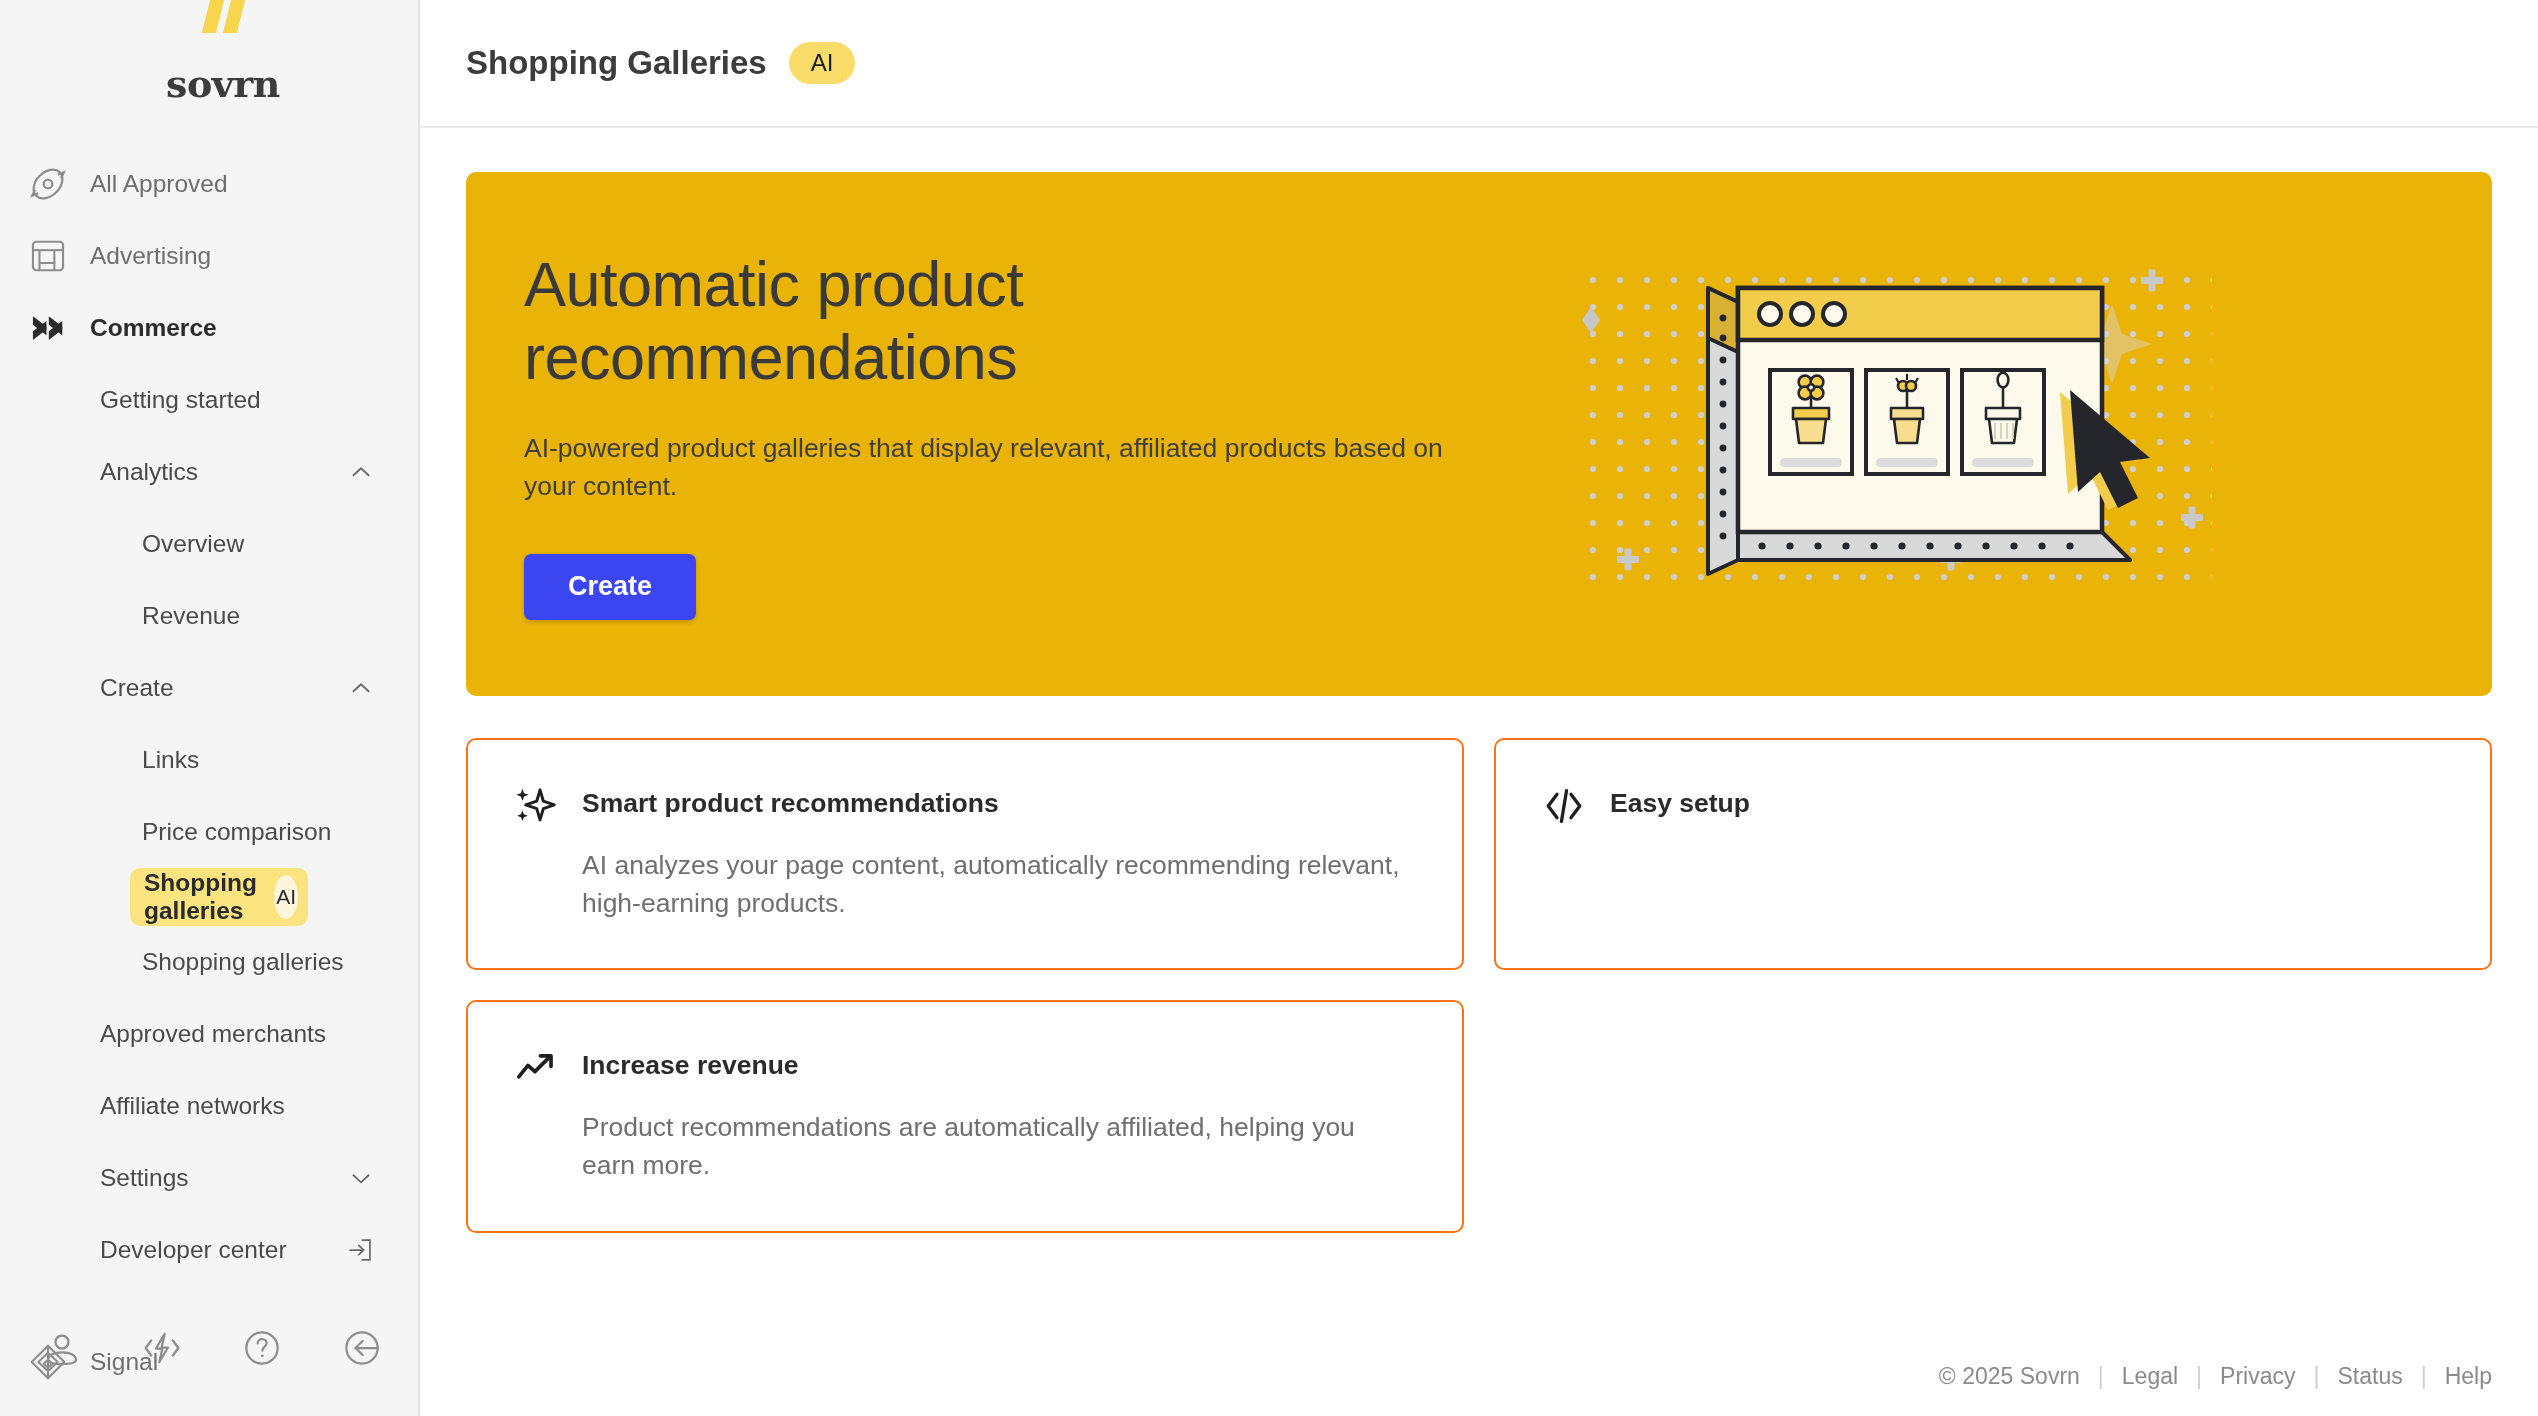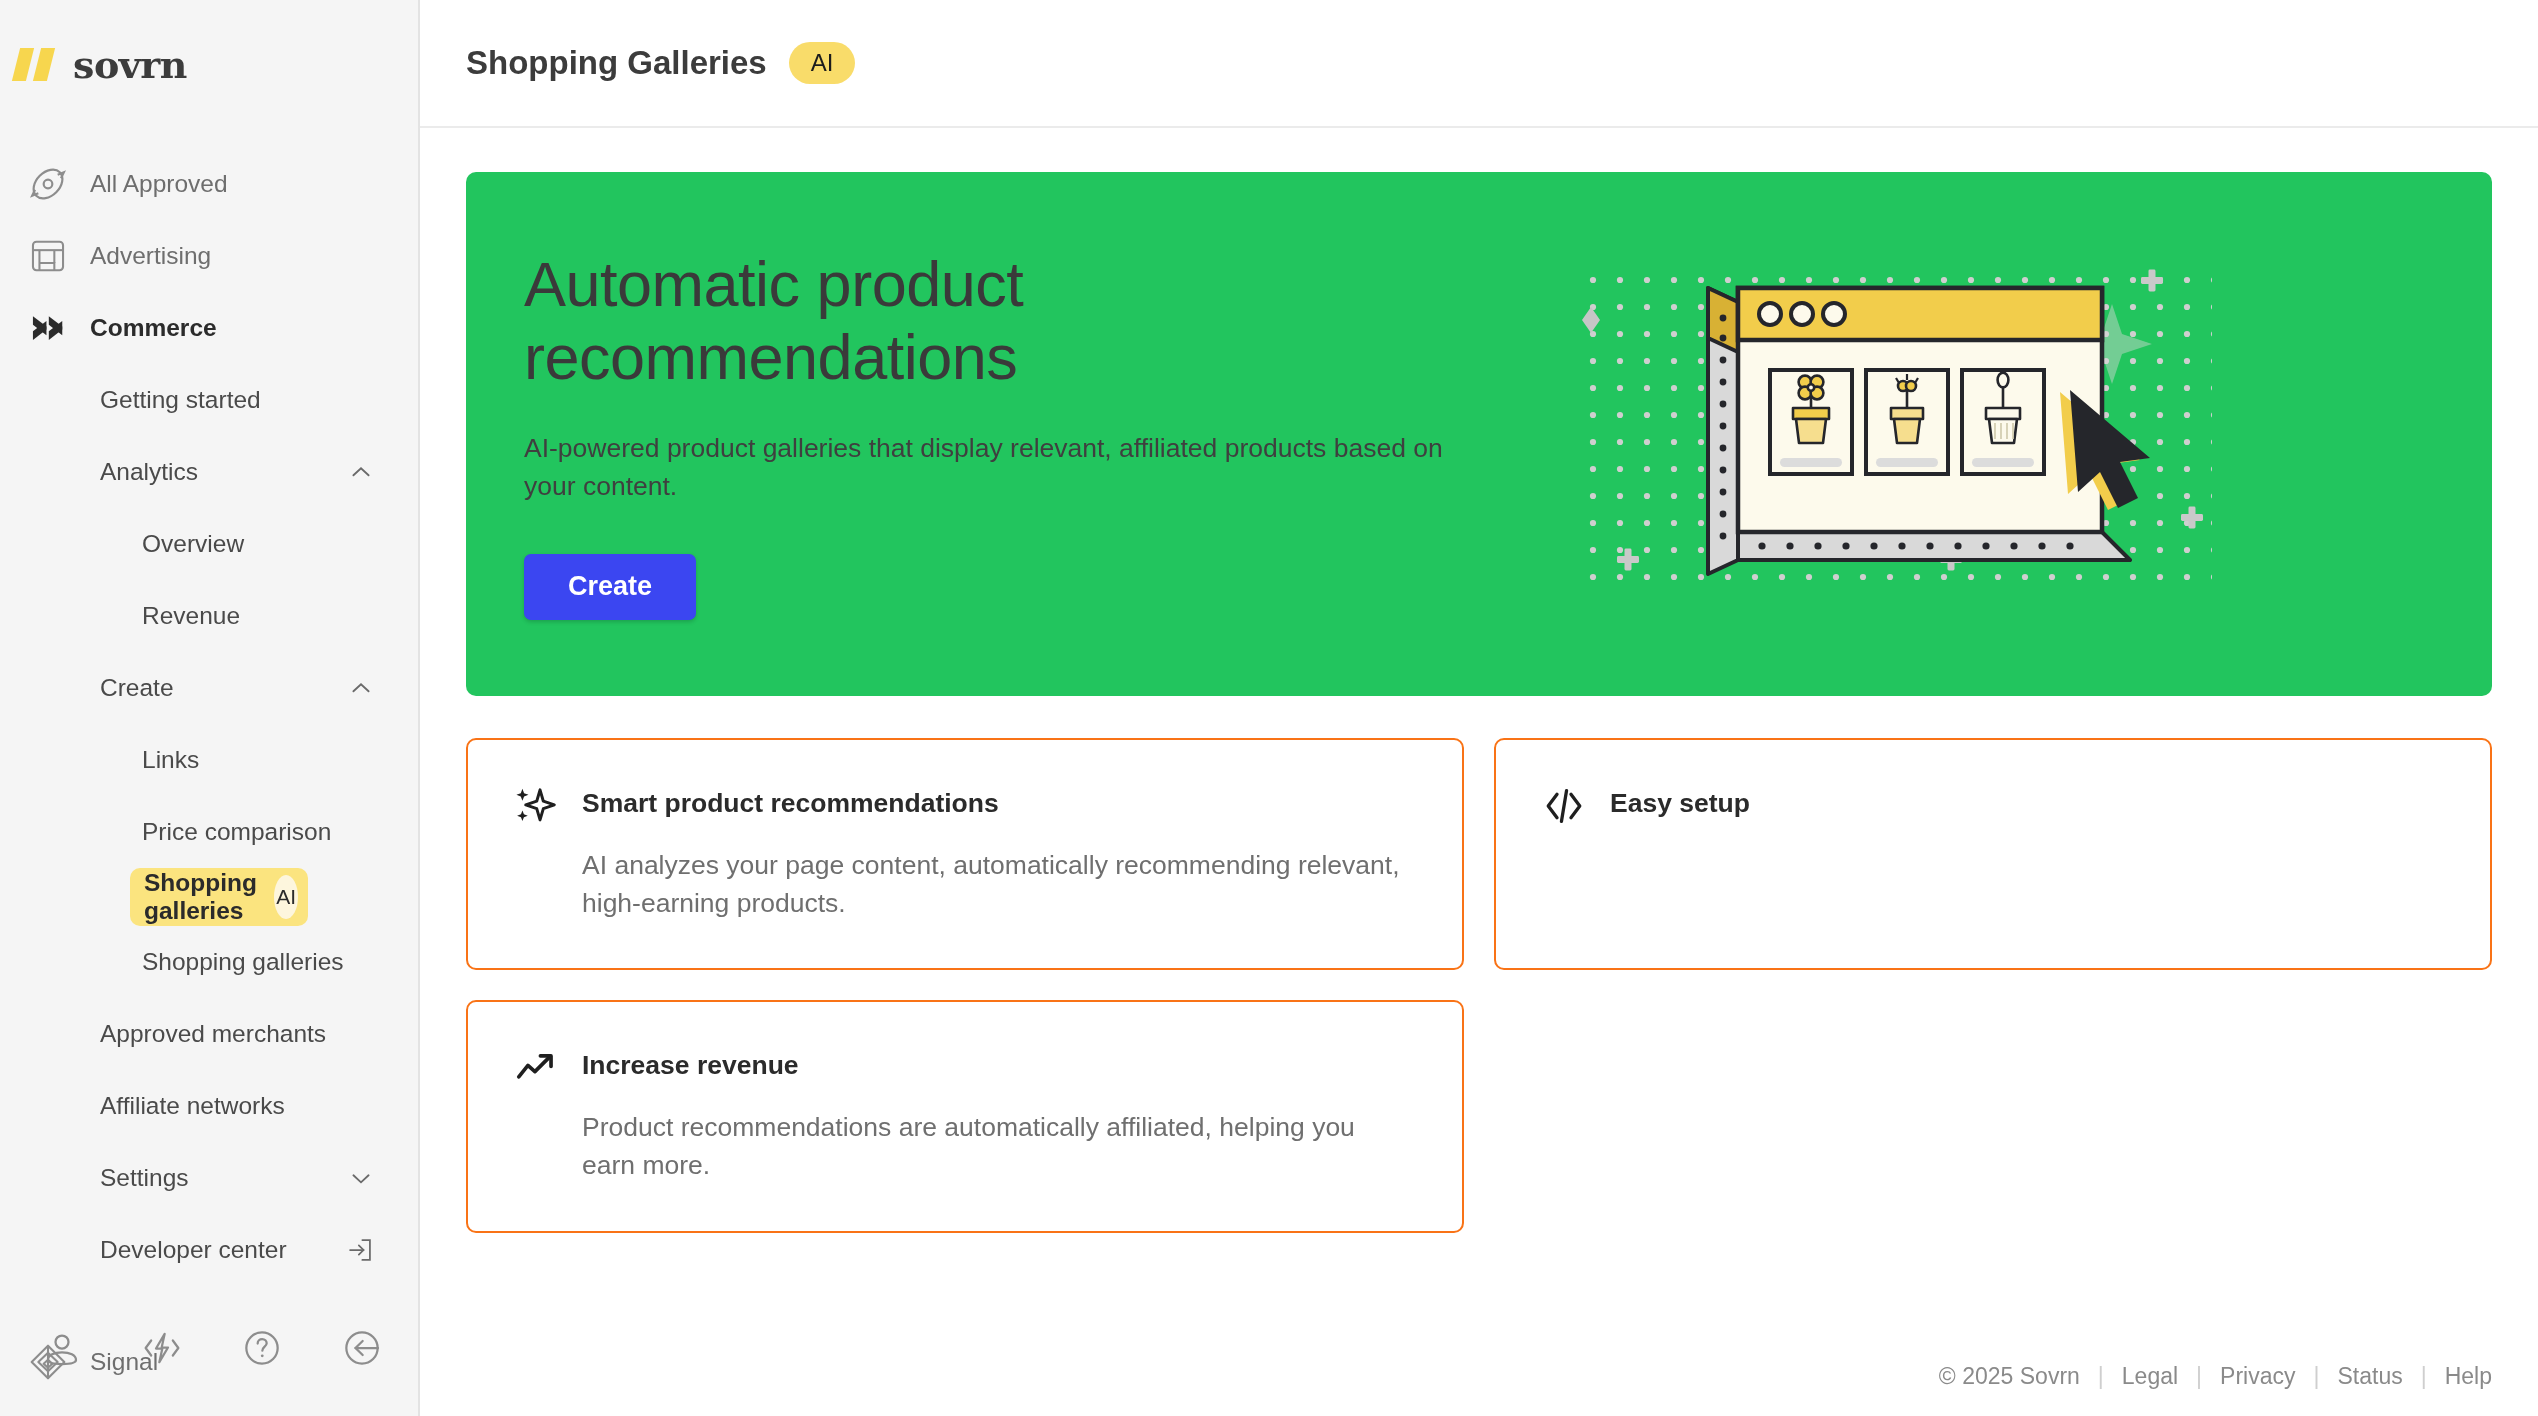--- a/index.html
+++ b/index.html
@@ -12,21 +12,21 @@
   .app { display: flex; width: 2538px; height: 1416px; }
 
   
   .sidebar {
     width: 420px; height: 100%;
     background: #f5f5f5;
     border-right: 2px solid #e3e3e3;
     position: relative;
     flex: 0 0 420px;
   }
-  .brand { display: flex; align-items: center; height: 128px; padding-left: 16px; gap: 22px; }
+  .brand { display: flex; align-items: center; height: 128px; padding-left: 28px; gap: 28px; flex-direction: column; }
   .brand-mark { display: flex; gap: 7px; }
   .brand-mark i {
     display: block; width: 14px; height: 33px; background: #f7d64e;
     transform: skewX(-14deg);
   }
   .brand-name {
     font-family: "DejaVu Serif", serif;
     font-size: 38px; font-weight: 700; color: #3c3c3c; letter-spacing: -0.5px;
   }
 
@@ -81,21 +81,21 @@
   .page-title { font-size: 33px; font-weight: 700; color: #3c3c3c; }
   .ai-pill {
     background: #f9dc6a; color: #1c1c1c; font-size: 24px;
     padding: 9px 22px; border-radius: 24px; line-height: 1;
   }
 
   .content { padding: 44px 46px 0 46px; }
 
   
   .hero {
-    background: #22c55e; border-radius: 10px;
+    background: #eab308; border-radius: 10px;
     height: 524px; display: flex; align-items: center; position: relative; overflow: hidden;
   }
   .hero-left { padding-left: 58px; width: 1060px; }
   .hero-h1 {
     font-size: 63px; line-height: 1.16; color: #3a3a3a; font-weight: 400;
     letter-spacing: -0.5px;
   }
   .hero-p { margin-top: 36px; font-size: 26.5px; line-height: 1.42; color: #3f3f3f; max-width: 970px; }
   .create-btn {
     margin-top: 48px; background: #3b46f1; color: #fff;

